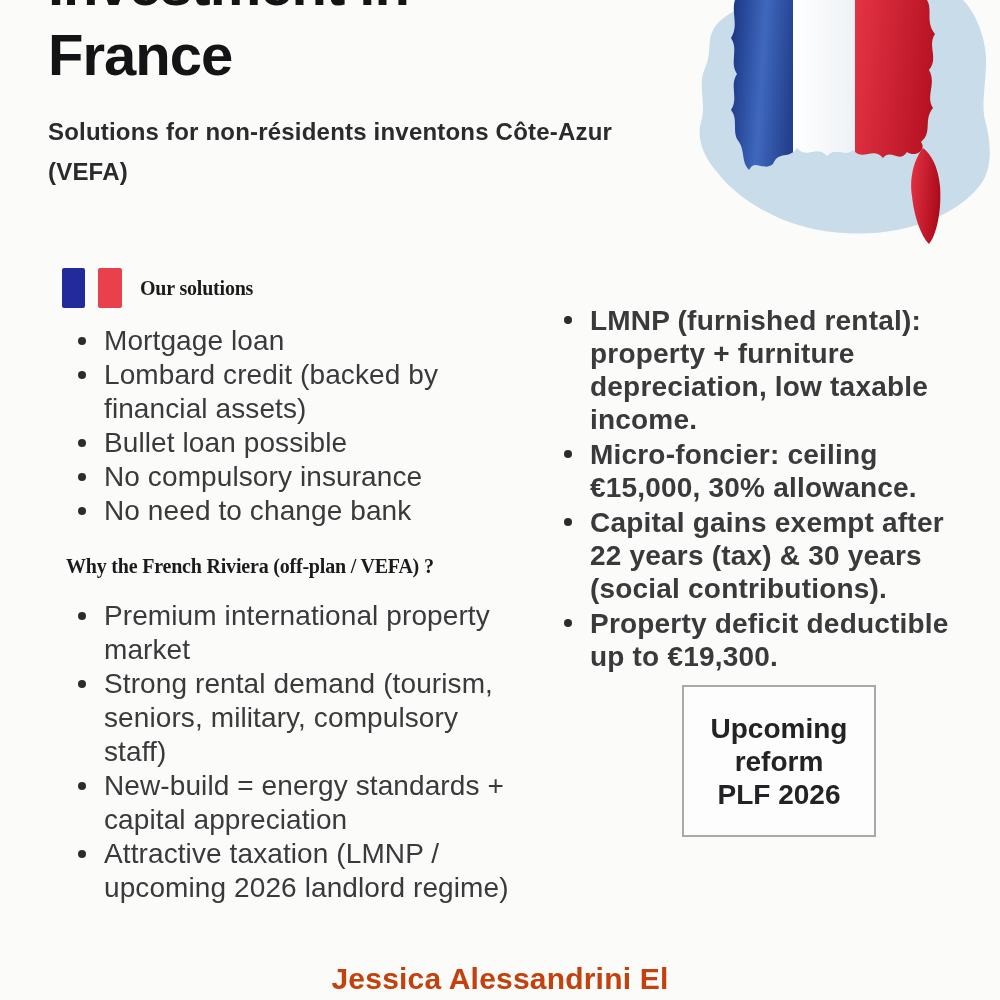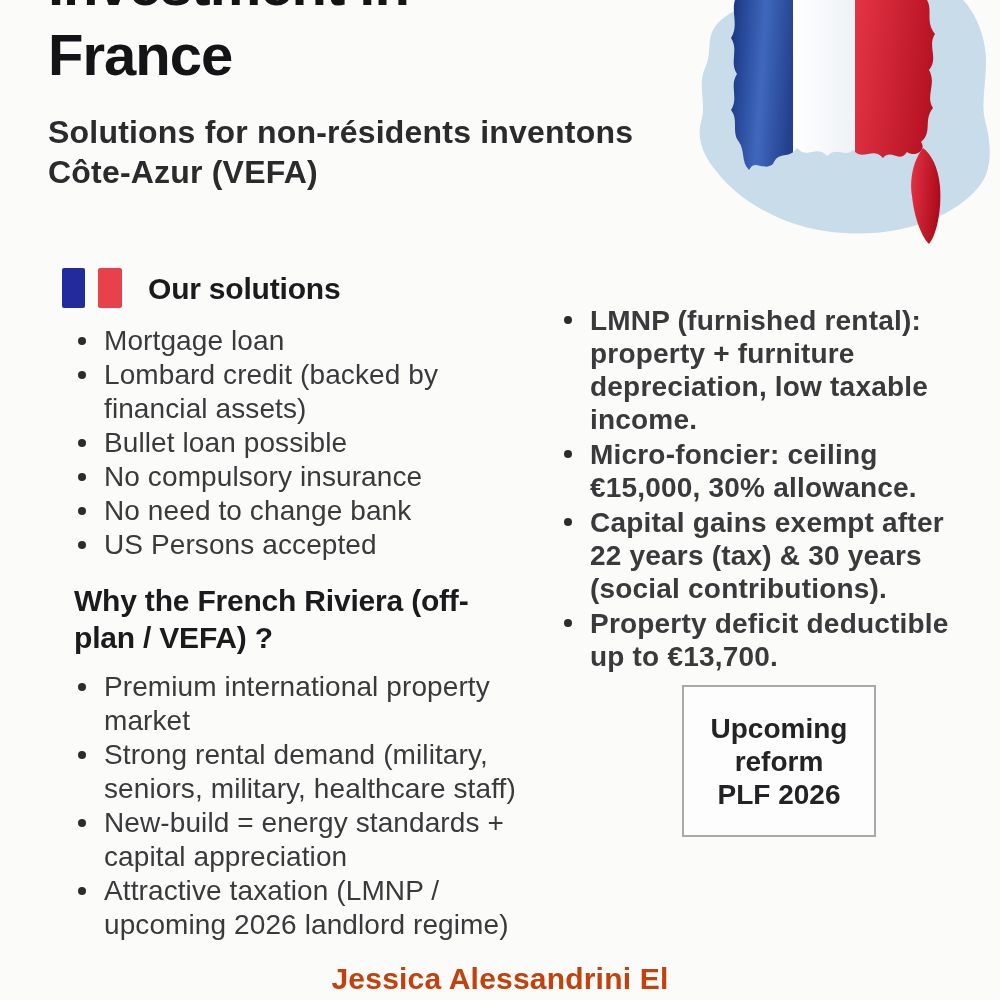--- a/index.html
+++ b/index.html
@@ -18,37 +18,37 @@
     color: #141416; letter-spacing: -1px;
   }
   .title span { display: block; }
 
   
   .map-wrap { position: absolute; left: 655px; top: 0; width: 345px; height: 250px; }
 
   
   .subtitle {
     position: absolute; left: 48px; top: 112px; width: 650px; margin: 0;
-    font-size: 32px; line-height: 40px; font-weight: 700;
+    font-size: 24px; line-height: 40px; font-weight: 700;
     color: #2b2b2d; letter-spacing: 0.2px;
   }
 
   
   .col { position: absolute; top: 268px; }
   .col-left  { left: 62px;  width: 456px; }
   .col-right { left: 542px; width: 420px; }
 
   .section-head { display: flex; align-items: center; gap: 14px; height: 40px; }
   .flag-icon { display: flex; gap: 13px; align-items: center; flex: 0 0 auto; }
   .flag-icon .b { width: 23px; height: 40px; background: #232a9c; border-radius: 2px; }
   .flag-icon .r { width: 24px; height: 40px; background: #e8414b; border-radius: 2px; }
 
   h2 {
-    margin: 12px; font-size: 30px; line-height: 37px; font-weight: 800;
-    color: #1b1b1d; letter-spacing: -0.2px;
+    margin: 4px; font-size: 20px; line-height: 37px; font-weight: 800;
+    color: #1b1b1d; letter-spacing: -0.2px; font-family: Liberation Serif, serif;
   }
   .h2-why { margin-top: 20px; width: 430px; }
   .h2-tax { width: 380px; }
 
   ul { margin: 12px; padding: 0; list-style: none; }
   li {
     position: relative; color: #3a3a3c; letter-spacing: 0.1px;
   }
   .col-left ul { margin-top: 16px; }
   .col-left ul.second { margin-top: 14px; }
@@ -144,37 +144,36 @@
         <span class="r"></span>
       </span>
       <h2>Our solutions</h2>
     </div>
     <ul>
       <li>Mortgage loan</li>
       <li>Lombard credit (backed by financial assets)</li>
       <li>Bullet loan possible</li>
       <li>No compulsory insurance</li>
       <li>No need to change bank</li>
-      <li>US Persons accepted</li>
     </ul>
     <h2 class="h2-why">Why the French Riviera (off-plan / VEFA) ?</h2>
     <ul class="second">
       <li>Premium international property market</li>
-      <li>Strong rental demand (military, seniors, military, healthcare staff)</li>
+      <li>Strong rental demand (tourism, seniors, military, compulsory staff)</li>
       <li>New-build = energy standards + capital appreciation</li>
       <li>Attractive taxation (LMNP / upcoming 2026 landlord regime)</li>
     </ul>
   </div>
 
   <div class="col col-right">
     <ul>
       <li>LMNP (furnished rental): property + furniture depreciation, low taxable income.</li>
       <li>Micro-foncier: ceiling €15,000, 30% allowance.</li>
       <li>Capital gains exempt after 22 years (tax) &amp; 30 years (social contributions).</li>
-      <li>Property deficit deductible up to €13,700.</li>
+      <li>Property deficit deductible up to €19,300.</li>
     </ul>
     <div class="reform-box">
       <span>Upcoming</span>
       <span>reform</span>
       <span>PLF 2026</span>
     </div>
   </div>
 
   <div class="footer-name">Jessica Alessandrini El</div>
 

